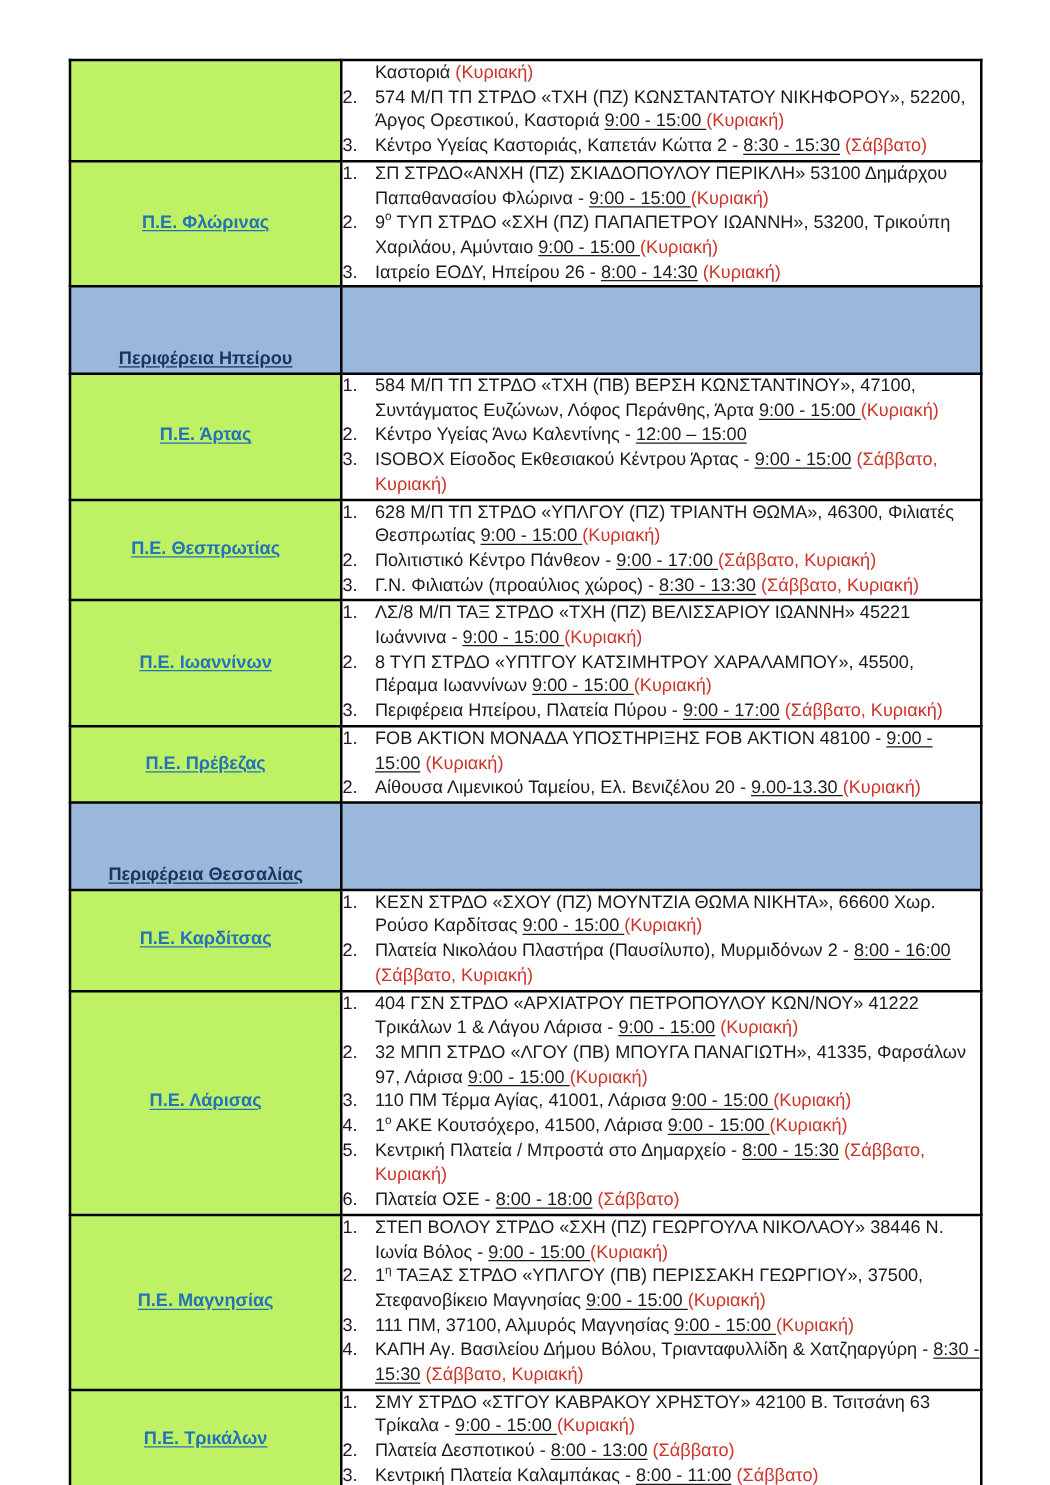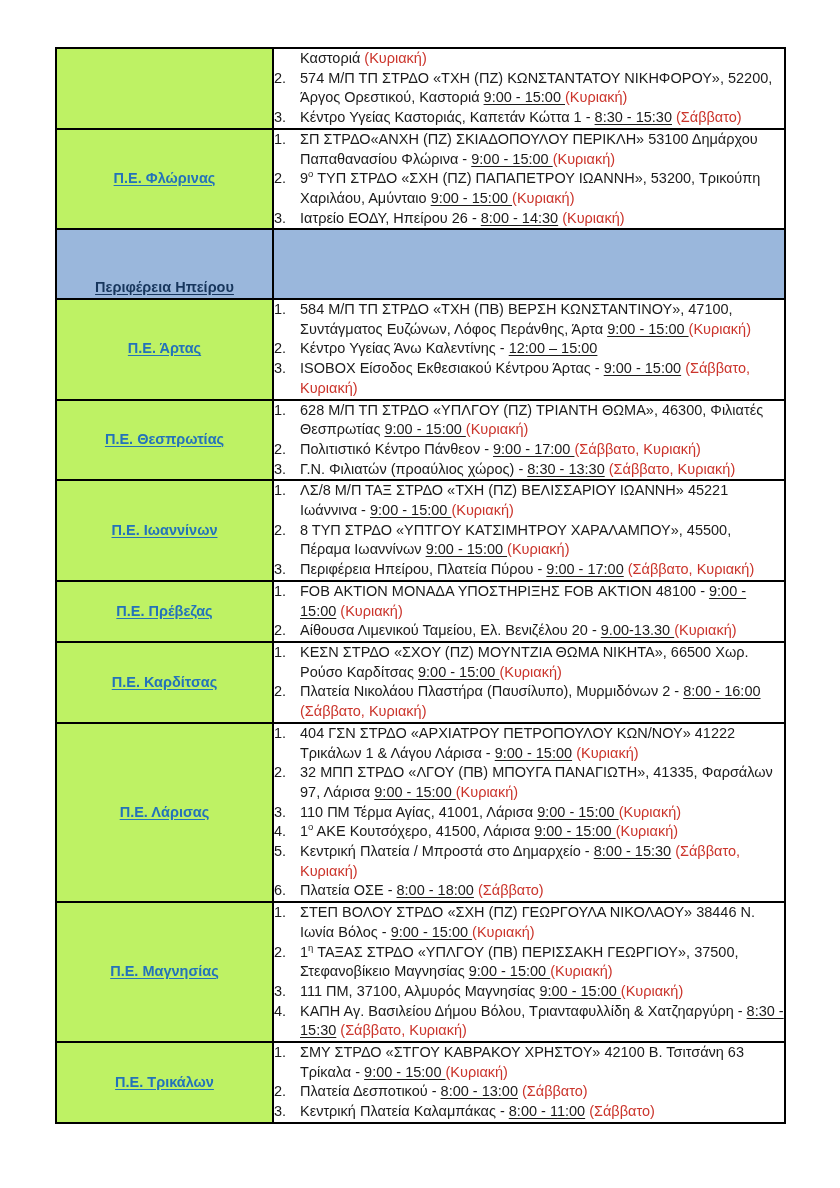--- a/index.html
+++ b/index.html
@@ -81,21 +81,21 @@
             <div class="item">
               <span class="num"></span>
               <div class="txt"><span>Καστοριά </span><span class="seg-r">(Κυριακή)</span></div>
             </div>
             <div class="item">
               <span class="num">2.</span>
               <div class="txt"><span>574 Μ/Π ΤΠ ΣΤΡΔΟ «ΤΧΗ (ΠΖ) ΚΩΝΣΤΑΝΤΑΤΟΥ ΝΙΚΗΦΟΡΟΥ», 52200, Άργος Ορεστικού, Καστοριά </span><span class="seg-u">9:00 - 15:00 </span><span class="seg-r">(Κυριακή)</span></div>
             </div>
             <div class="item">
               <span class="num">3.</span>
-              <div class="txt"><span>Κέντρο Υγείας Καστοριάς, Καπετάν Κώττα 1 - </span><span class="seg-u">8:30 - 15:30</span><span> </span><span class="seg-r">(Σάββατο)</span></div>
+              <div class="txt"><span>Κέντρο Υγείας Καστοριάς, Καπετάν Κώττα 2 - </span><span class="seg-u">8:30 - 15:30</span><span> </span><span class="seg-r">(Σάββατο)</span></div>
             </div>
           </td>
         </tr>
         <tr>
           <td class="region-cell"><span class="region-link">Π.Ε. Φλώρινας</span></td>
           <td class="items-cell">
             <div class="item">
               <span class="num">1.</span>
               <div class="txt"><span>ΣΠ ΣΤΡΔΟ«ΑΝΧΗ (ΠΖ) ΣΚΙΑΔΟΠΟΥΛΟΥ ΠΕΡΙΚΛΗ» 53100 Δημάρχου Παπαθανασίου Φλώρινα - </span><span class="seg-u">9:00 - 15:00 </span><span class="seg-r">(Κυριακή)</span></div>
             </div>
@@ -172,26 +172,32 @@
             <div class="item">
               <span class="num">1.</span>
               <div class="txt"><span>FOB ΑΚΤΙΟΝ ΜΟΝΑΔΑ ΥΠΟΣΤΗΡΙΞΗΣ FOB ΑΚΤΙΟΝ 48100 - </span><span class="seg-u">9:00 - 15:00</span><span> </span><span class="seg-r">(Κυριακή)</span></div>
             </div>
             <div class="item">
               <span class="num">2.</span>
               <div class="txt"><span>Αίθουσα Λιμενικού Ταμείου, Ελ. Βενιζέλου 20 - </span><span class="seg-u">9.00-13.30 </span><span class="seg-r">(Κυριακή)</span></div>
             </div>
           </td>
         </tr>
+        <tr class="band-row">
+          <td>
+            <span class="band-title">Περιφέρεια Θεσσαλίας</span>
+          </td>
+          <td></td>
+        </tr>
         <tr>
           <td class="region-cell"><span class="region-link">Π.Ε. Καρδίτσας</span></td>
           <td class="items-cell">
             <div class="item">
               <span class="num">1.</span>
-              <div class="txt"><span>ΚΕΣΝ ΣΤΡΔΟ «ΣΧΟΥ (ΠΖ) ΜΟΥΝΤΖΙΑ ΘΩΜΑ ΝΙΚΗΤΑ», 66500 Χωρ. Ρούσο Καρδίτσας </span><span class="seg-u">9:00 - 15:00 </span><span class="seg-r">(Κυριακή)</span></div>
+              <div class="txt"><span>ΚΕΣΝ ΣΤΡΔΟ «ΣΧΟΥ (ΠΖ) ΜΟΥΝΤΖΙΑ ΘΩΜΑ ΝΙΚΗΤΑ», 66600 Χωρ. Ρούσο Καρδίτσας </span><span class="seg-u">9:00 - 15:00 </span><span class="seg-r">(Κυριακή)</span></div>
             </div>
             <div class="item">
               <span class="num">2.</span>
               <div class="txt"><span>Πλατεία Νικολάου Πλαστήρα (Παυσίλυπο), Μυρμιδόνων 2 - </span><span class="seg-u">8:00 - 16:00</span><span> </span><span class="seg-r">(Σάββατο, Κυριακή)</span></div>
             </div>
           </td>
         </tr>
         <tr>
           <td class="region-cell"><span class="region-link">Π.Ε. Λάρισας</span></td>
           <td class="items-cell">

